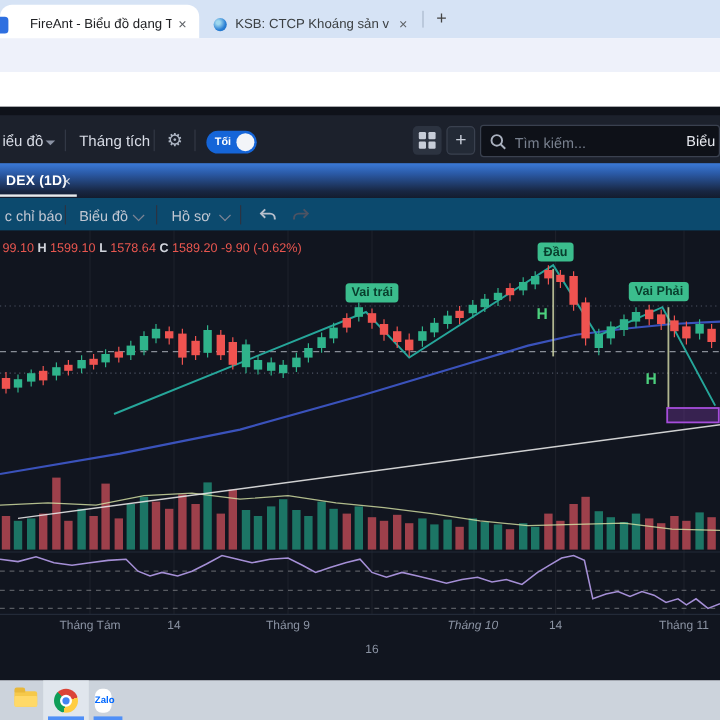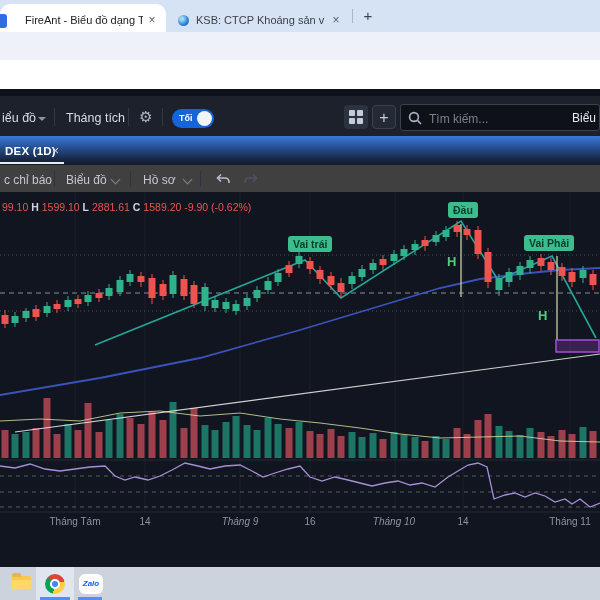--- a/index.html
+++ b/index.html
@@ -38,21 +38,21 @@
   .search input{position:absolute;left:26px;top:0;width:120px;height:25px;background:transparent;border:none;outline:none;
                 color:#b6bcc8;font-size:12px;font-family:"Liberation Sans",sans-serif;}
   .search input::placeholder{color:#79818f;}
   .search-right{right:3px;top:6px;font-size:12px;color:#e8eaf0;}
   
   .bluestrip{left:0;top:47px;width:600px;height:29px;
              background:linear-gradient(180deg,#3b7ad8 0%,#2b5aa6 30%,#182743 80%,#131c2e 100%);}
   .charttab-label{left:5px;top:9px;font-size:11.5px;font-weight:bold;color:#fff;letter-spacing:.2px;}
   .charttab-close{left:52px;top:8px;font-size:12px;color:#cfd4de;}
   .charttab-underline{left:0;top:26px;width:64px;height:2px;background:#e8eaed;}
-  .charttoolbar{left:0;top:76px;width:600px;height:29px;background:#404040;border-bottom:1px solid #222836;box-sizing:border-box;}
+  .charttoolbar{left:0;top:76px;width:600px;height:29px;background:#0c4a6e;border-bottom:1px solid #222836;box-sizing:border-box;}
   .cttxt{top:8px;font-size:12px;color:#c2c7d2;white-space:nowrap;}
   .ctsep{top:6px;width:1px;height:16px;background:#2c3342;}
   .undo-svg,.redo-svg{top:7px;}
   
   .chartarea{left:0;top:103px;width:600px;height:375px;background:#11151f;}
   #chart-svg{position:absolute;left:0;top:0;z-index:2;}
   .ohlc{left:2px;top:201px;font-size:10.5px;white-space:nowrap;z-index:3;}
   .ohlc .v{color:#e8564f;}
   .ohlc .k{color:#d1d4dc;font-weight:bold;}
   .badge{padding:2px 5px;border-radius:3px;background:#3bbd8d;color:#083d2c;font-size:10.5px;font-weight:bold;z-index:3;white-space:nowrap;}
@@ -61,22 +61,22 @@
   
   .taskbar{left:0;top:567px;width:600px;height:33px;background:#ccd3dc;}
   .chrome-tile{left:36px;top:0;width:38px;height:33px;background:#e0e6ed;}
   .folder{left:12px;top:9px;width:19px;height:13px;background:#f6c94a;border-radius:2px;}
   .folder:before{content:"";position:absolute;left:0;top:-3px;width:9px;height:4px;background:#e8b83a;border-radius:2px 2px 0 0;}
   .folder-front{position:absolute;left:0;top:4px;width:19px;height:9px;background:#ffd968;border-radius:1px;}
   .chrome-icon{left:45px;top:7px;width:20px;height:20px;border-radius:50%;
      background:conic-gradient(from -45deg,#db4437 0 33%,#ffcd40 0 66%,#0f9d58 0 100%);}
   .chrome-icon:before{content:"";position:absolute;left:5px;top:5px;width:10px;height:10px;border-radius:50%;background:#fff;}
   .chrome-icon:after{content:"";position:absolute;left:7px;top:7px;width:6px;height:6px;border-radius:50%;background:#4285f4;}
-  .zalo-icon{left:79px;top:7px;width:24px;height:20px;background:#fff;border-radius:6px;text-align:center;
-             font-size:8px;font-weight:bold;color:#0068ff;line-height:20px;font-style:italic;}
+  .zalo-icon{left:79px;top:7px;width:14px;height:20px;background:#fff;border-radius:6px;text-align:center;
+             font-size:8px;font-weight:bold;color:#0068ff;line-height:20px;}
   .task-underline{top:30px;height:3px;background:#4f8ff7;}
 </style>
 </head>
 <body>
 
 <div id="page">
 
   <div class="abs tabbar">
     <div class="abs tab-active">
       <div class="abs tab-fav-frag"></div>
@@ -351,36 +351,36 @@
       <line x1="0" y1="492" x2="600" y2="492" stroke="rgba(255,255,255,0.3)" stroke-width="1" stroke-dasharray="4,4"></line>
       <line x1="0" y1="507" x2="600" y2="507" stroke="rgba(255,255,255,0.3)" stroke-width="1" stroke-dasharray="4,4"></line>
       <polyline points="0,466 15,468 30,464 45,469 60,471 75,469 90,467 105,466 115,476 125,480 135,477 148,480 160,476 172,470 185,463 198,466 210,469 225,466 240,465 252,471 263,477 275,473 288,469 300,466 310,477 322,481 335,477 348,480 360,483 372,486 385,483 398,481 410,485 422,483 435,487 448,477 458,471 468,465 478,463 487,467 494,499 505,495 515,493 525,497 535,493 545,496 555,502 565,499 572,504 580,499 590,507 600,503" fill="none" stroke="#a58fd6" stroke-width="1.3"></polyline>
     </svg>
 
   <div class="abs ohlc">
     <span class="v">99.10</span>
     <span class="k">H</span>
     <span class="v">1599.10</span>
     <span class="k">L</span>
-    <span class="v">2881.61</span>
+    <span class="v">1578.64</span>
     <span class="k">C</span>
     <span class="v">1589.20</span>
     <span class="v">-9.90 (-0.62%)</span>
   </div>
 
   <div class="abs badge" style="left:288px;top:236px;text-align:right;">Vai trái</div>
   <div class="abs badge" style="left:448px;top:202px;">Đầu</div>
   <div class="abs badge" style="left:524px;top:235px;">Vai Phải</div>
   <div class="abs hlab" style="left:447px;top:254px;">H</div>
   <div class="abs hlab" style="left:538px;top:308px;">H</div>
 
   <div class="abs xaxis-label" style="left:75px;">Tháng Tám</div>
   <div class="abs xaxis-label" style="left:145px;">14</div>
-  <div class="abs xaxis-label" style="left:240px;font-style:italic;">Tháng 9</div>
-  <div class="abs xaxis-label" style="left:310px;">16</div>
+  <div class="abs xaxis-label" style="left:240px;">Tháng 9</div>
+  <div class="abs xaxis-label" style="left:310px;margin-top:20px;">16</div>
   <div class="abs xaxis-label" style="left:394px;font-style:italic;">Tháng 10</div>
   <div class="abs xaxis-label" style="left:463px;">14</div>
   <div class="abs xaxis-label" style="left:570px;">Tháng 11</div>
 
   <div class="abs taskbar">
     <div class="abs chrome-tile"></div>
     <div class="abs folder">
         <div class="folder-front"></div>
       </div>
     <div class="abs chrome-icon"></div>

